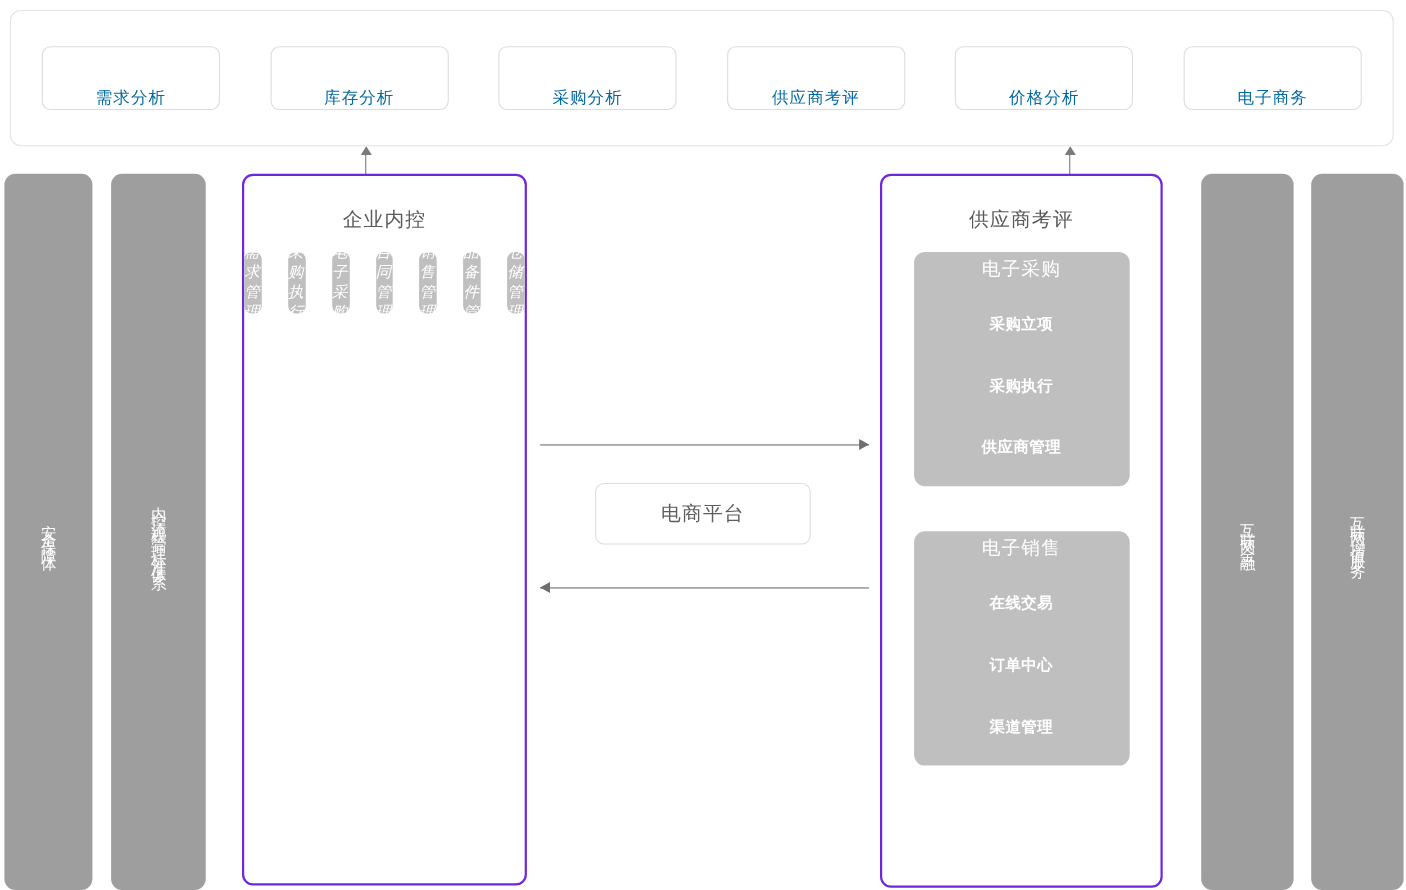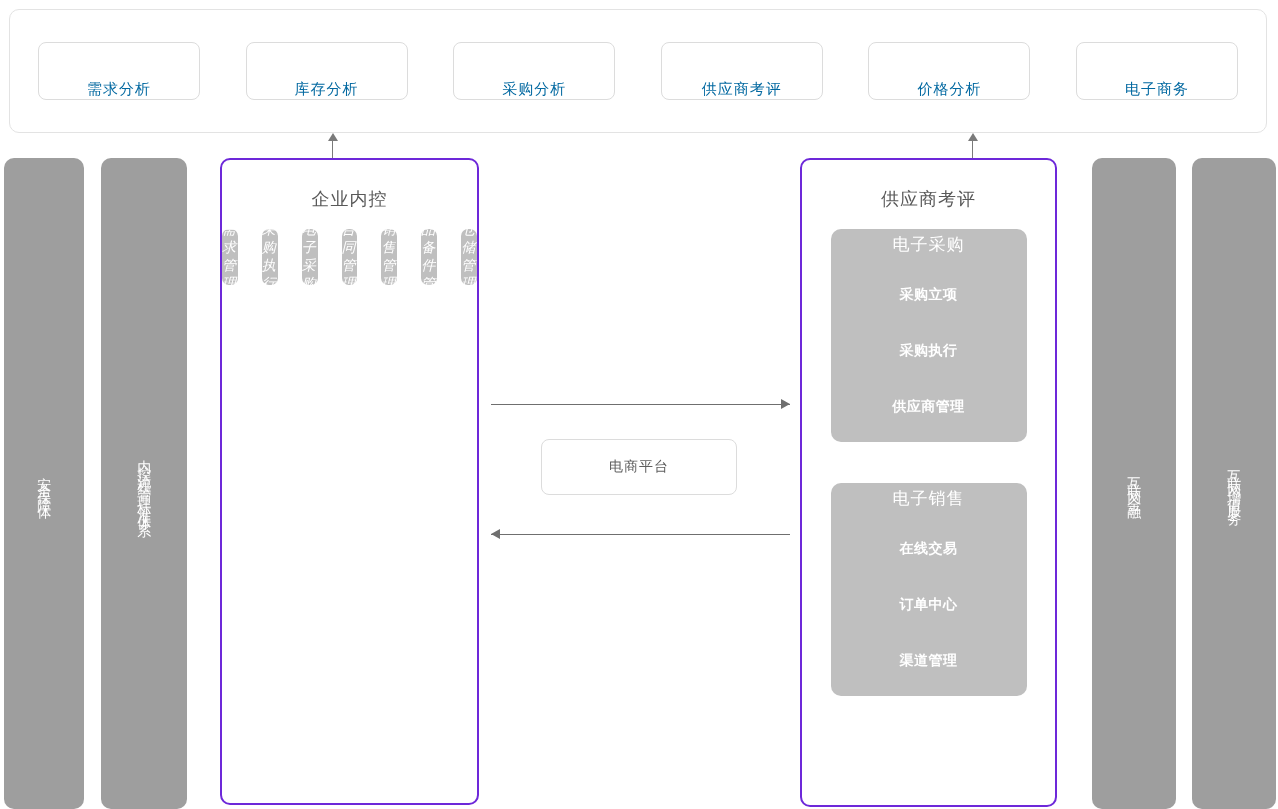--- a/index.html
+++ b/index.html
@@ -175,21 +175,21 @@
     top: 439px;
     width: 196px;
     height: 56px;
     box-sizing: border-box;
     background: #ffffff;
     border: 1px solid #dcdcdc;
     border-radius: 8px;
     display: flex;
     align-items: center;
     justify-content: center;
-    font-size: 14px;
+    font-size: 18px;
     color: #5e5e5e;
     letter-spacing: 1px;
   }
   .h-arrow {
     position: absolute;
     height: 12px;
   }
   .h-arrow .line {
     position: absolute;
     top: 5.5px;

